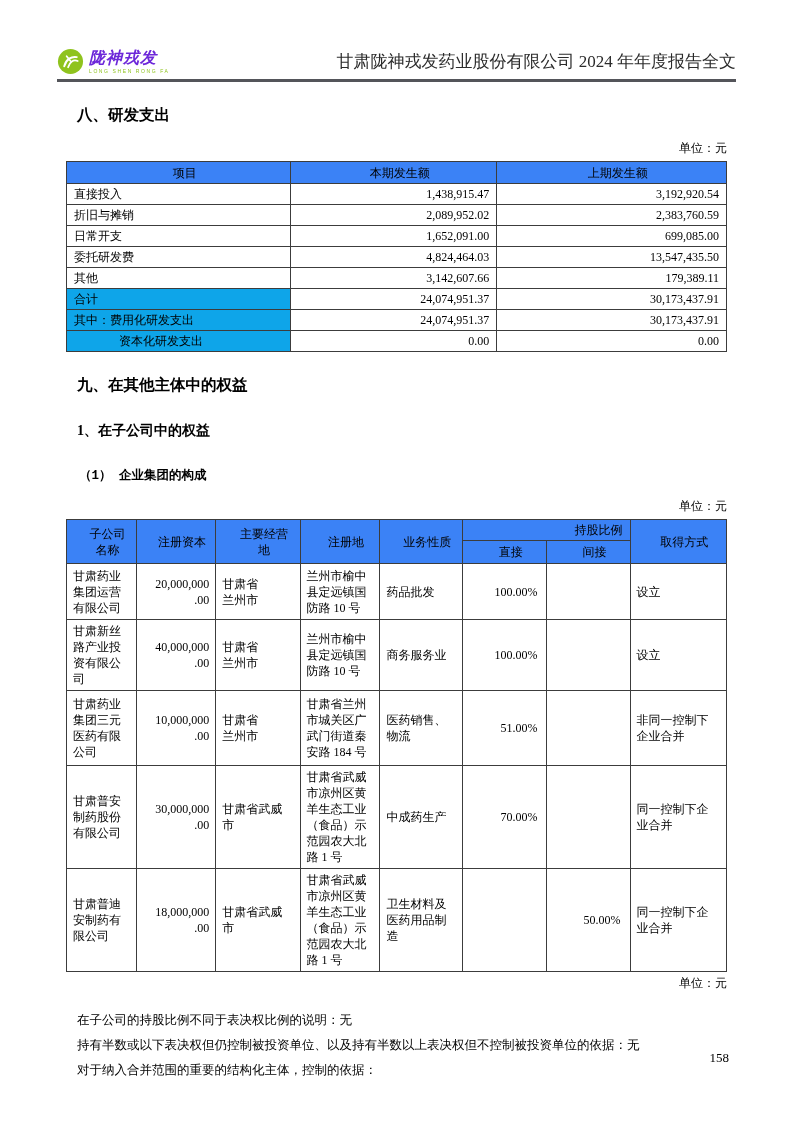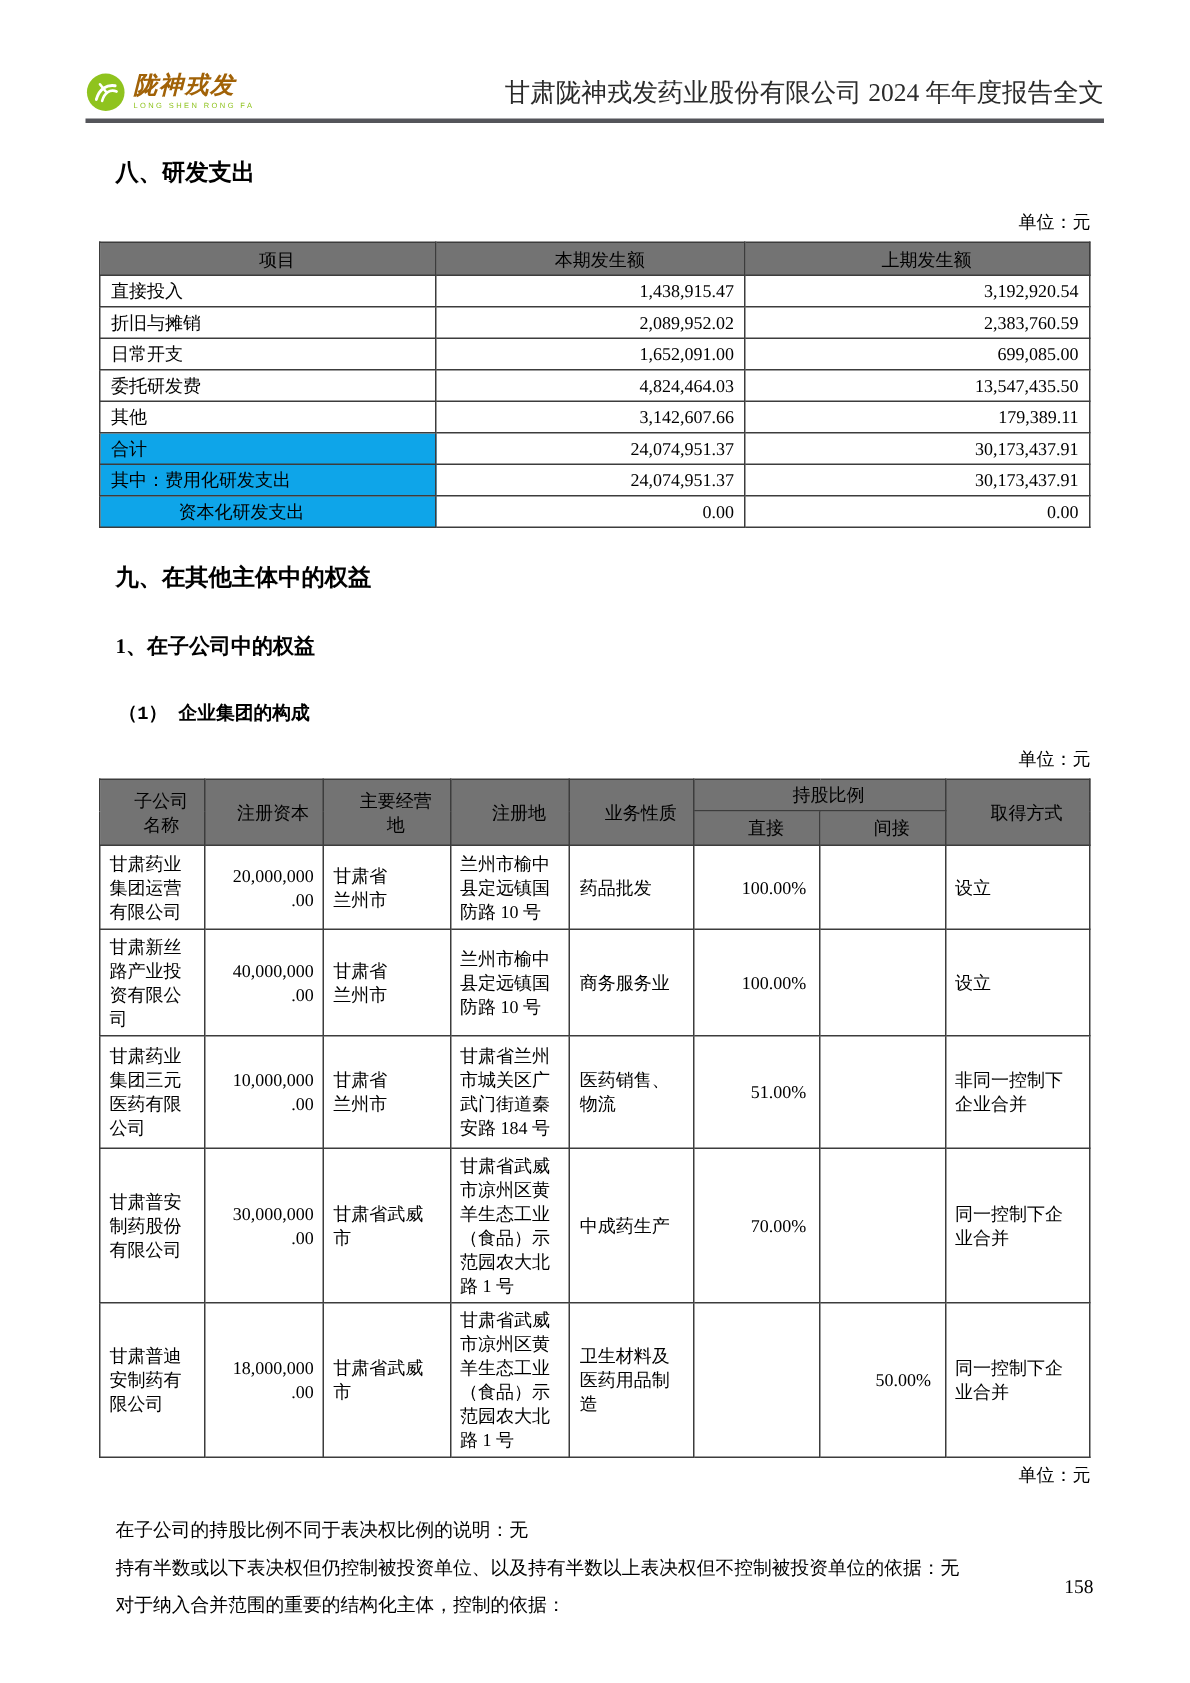--- a/index.html
+++ b/index.html
@@ -3,48 +3,48 @@
 <meta charset="utf-8">
 <style>
   html,body{margin:0;padding:0;background:#ffffff;}
   body{width:793px;height:1122px;font-family:"Liberation Serif","DejaVu Serif",serif;color:#000;}
   .page{position:relative;width:793px;height:1122px;box-sizing:border-box;padding:48px 57px 0 57px;overflow:hidden;}
 
   
   .hdr{display:flex;justify-content:space-between;align-items:flex-end;border-bottom:3px solid #54555a;padding-bottom:4px;}
   .logo{display:flex;align-items:center;gap:5px;}
   .logo-mark{width:27px;height:27px;display:block;}
-  .logo-cn{font-family:"Liberation Sans","DejaVu Sans",sans-serif;font-weight:bold;font-style:italic;font-size:16px;color:#a16207;line-height:16px;letter-spacing:1px;}
+  .logo-cn{font-family:"Liberation Sans","DejaVu Sans",sans-serif;font-weight:bold;font-style:italic;font-size:16px;color:#6d28d9;line-height:16px;letter-spacing:1px;}
   .logo-en{font-family:"Liberation Sans","DejaVu Sans",sans-serif;font-size:5px;color:#8fc31e;letter-spacing:1.6px;margin-top:2px;}
   .doc-title{font-size:17px;color:#2b2b2b;padding-bottom:2px;}
 
   
   .h-l1{font-family:"Liberation Sans","DejaVu Sans",sans-serif;font-weight:bold;font-size:15.5px;margin:23px 0 0 20px;}
   .h-l2{font-family:Liberation Serif, serif;font-weight:bold;font-size:14px;margin:26px 0 0 20px;}
   .h-l3{font-family:Liberation Mono, monospace;font-weight:bold;font-size:12.5px;margin:27px 0 0 22px;}
 
   .unit{font-size:12px;text-align:right;margin:14px 9px 4px 9px;}
   .unit.after{margin:3px 9px 0 9px;}
 
   
   .twrap{margin:0 9px;}
   table{width:100%;border-collapse:collapse;table-layout:fixed;font-size:12px;}
   th,td{border:1px solid #3c3c3c;padding:2px 7px;line-height:16px;vertical-align:middle;box-sizing:border-box;}
-  th{background:#737373;font-weight:normal;text-align:center;padding-left:19px;}
+  th{background:#3b82f6;font-weight:normal;text-align:center;padding-left:19px;}
   .t1 th{height:22px;}
   .t1 td{height:20px;}
   .t1 .num{text-align:right;}
   .t1 .glabel{background:#0ea5e9;}
   .t1 .indent{padding-left:52px;}
 
   .t2 td{padding:3px 6px;}
   .t2 .num{text-align:right;white-space:pre-line;margin-top:24px;}
   .t2 .pct{text-align:right;padding-right:9px;}
   .t2 .pre{white-space:pre-line;}
-  .t2 .hold-top{height:20px;}
+  .t2 .hold-top{height:20px;text-align:right;}
   .t2 .hold-sub{height:23px;}
   .r57{height:56px;} .r58{height:57px;} .r70{height:75px;} .r90{height:93px;} .r92{height:93px;}
 
   .notes{margin:16px 0 0 20px;font-size:12.5px;}
   .note-line{line-height:25px;}
 
   .pagenum{position:absolute;right:64px;bottom:56px;font-size:13px;}
 </style>
 </head>
 <body>

